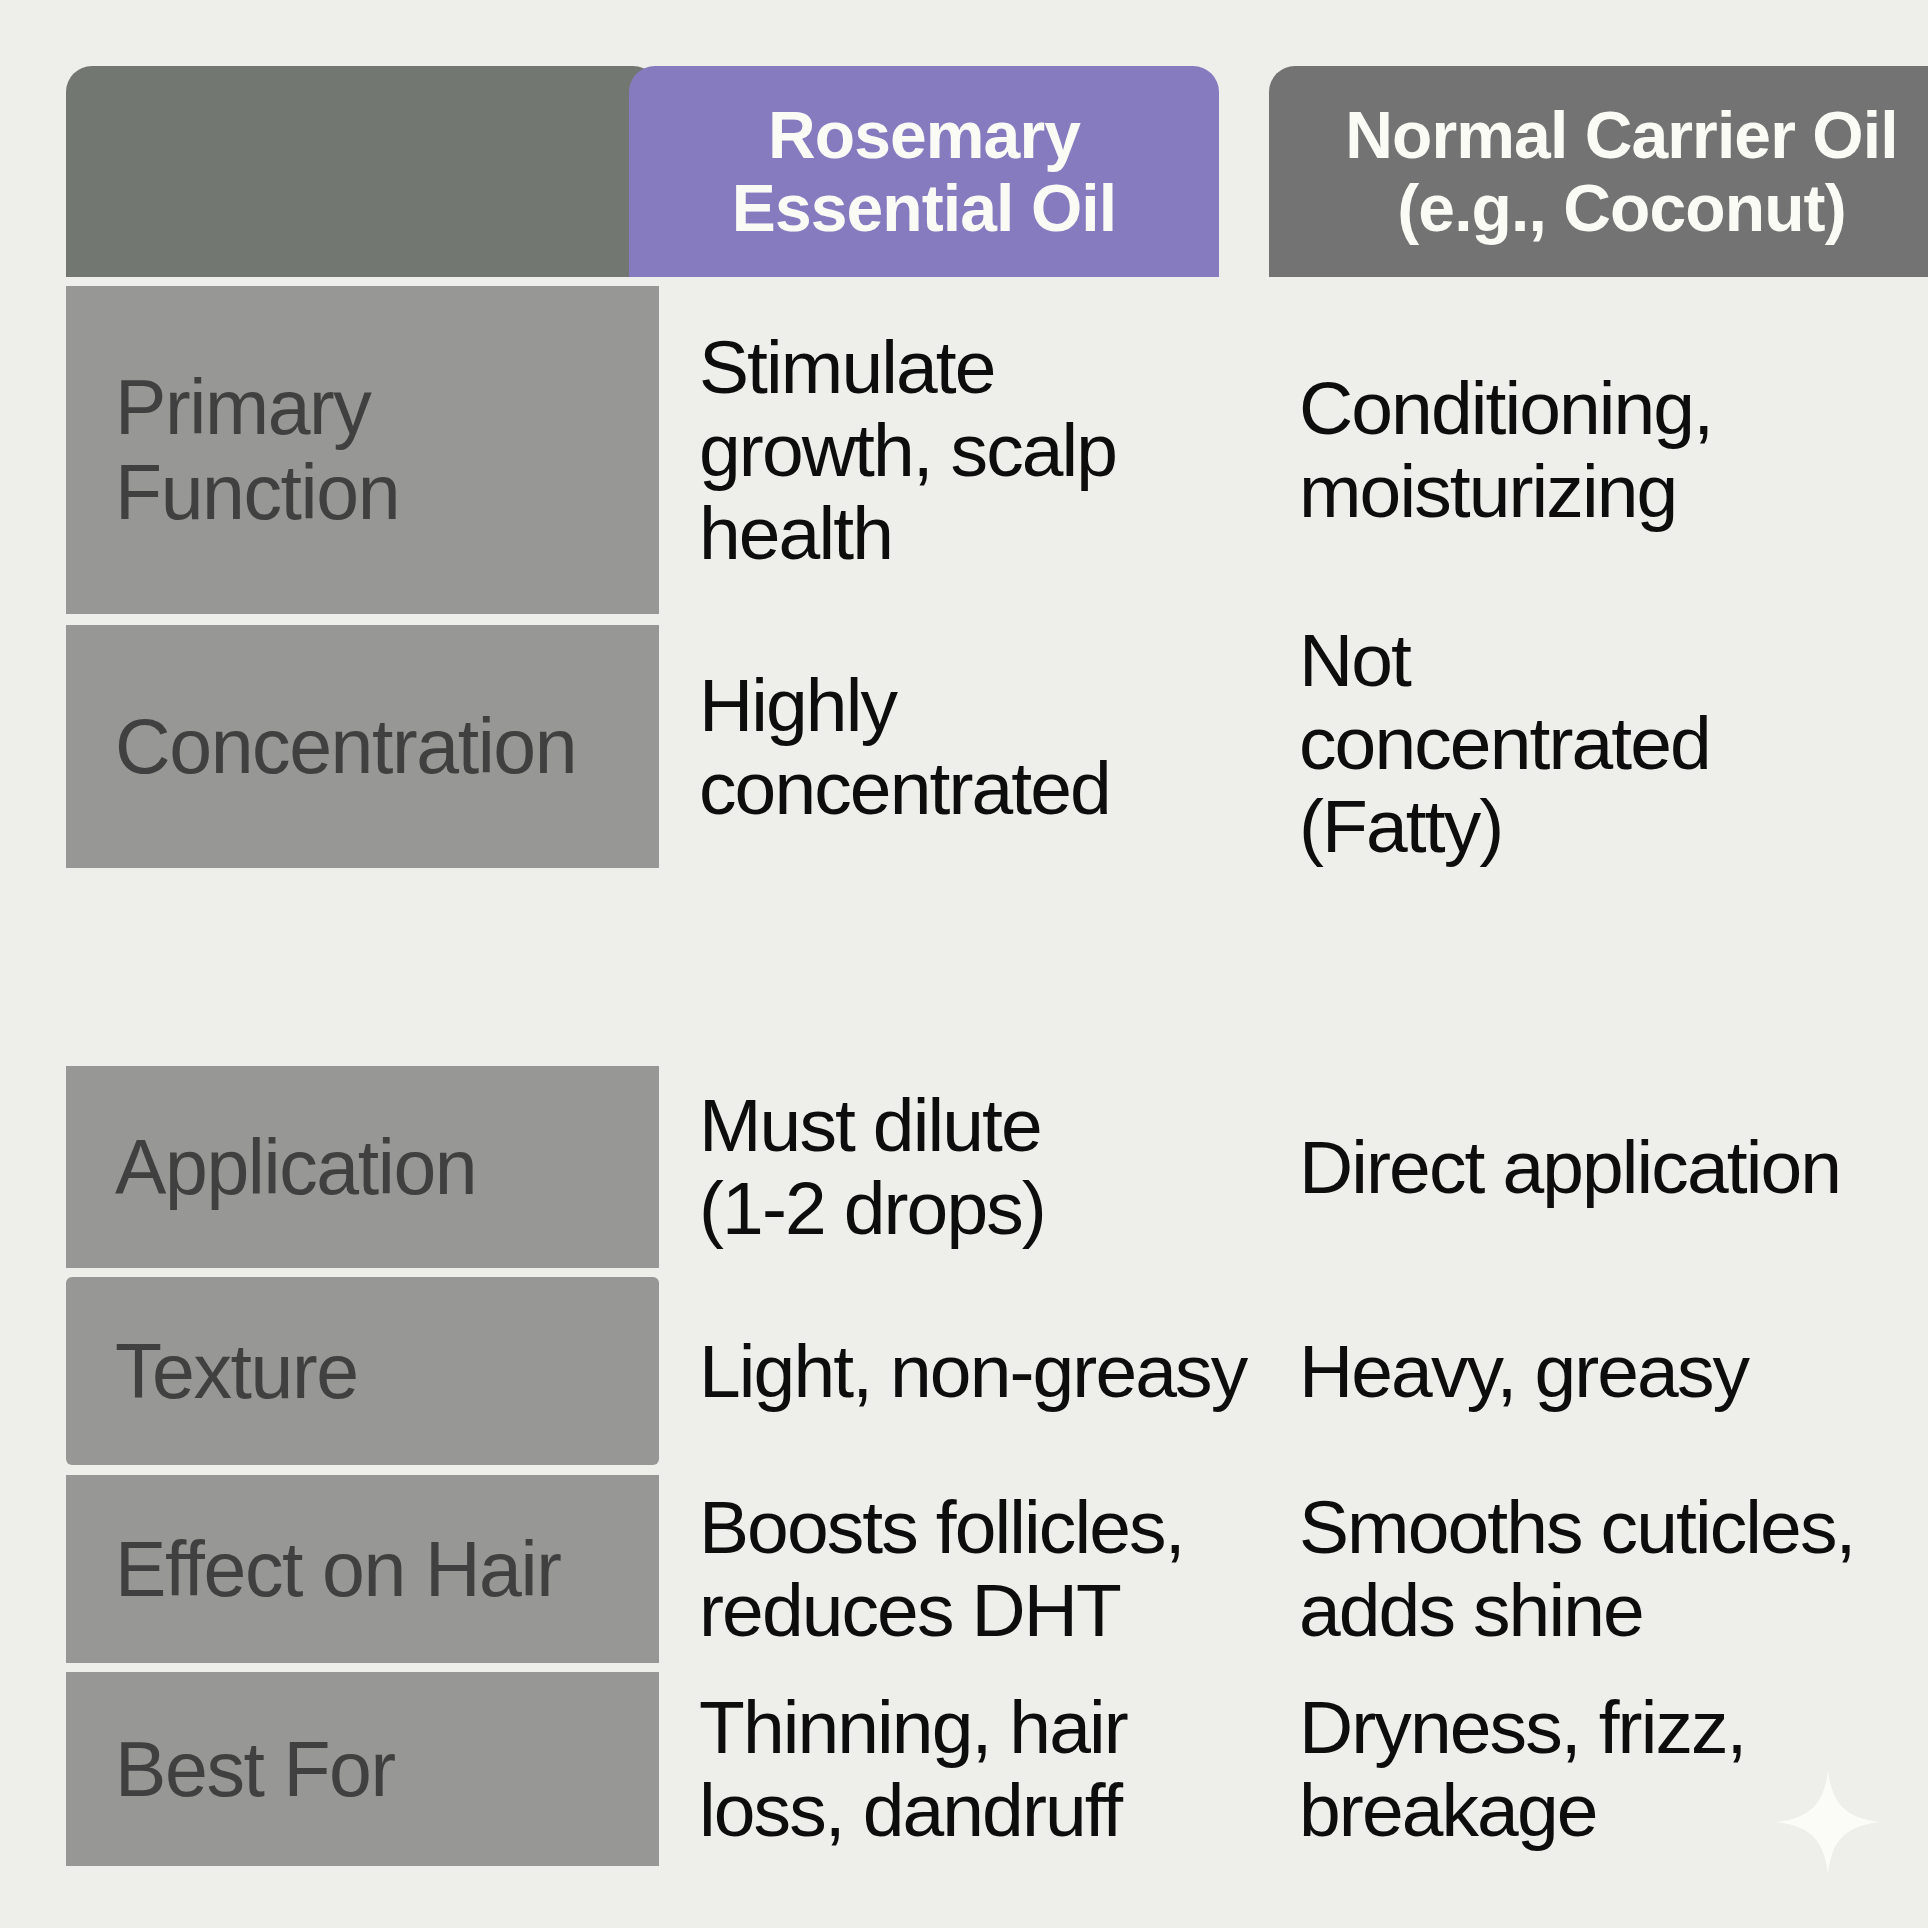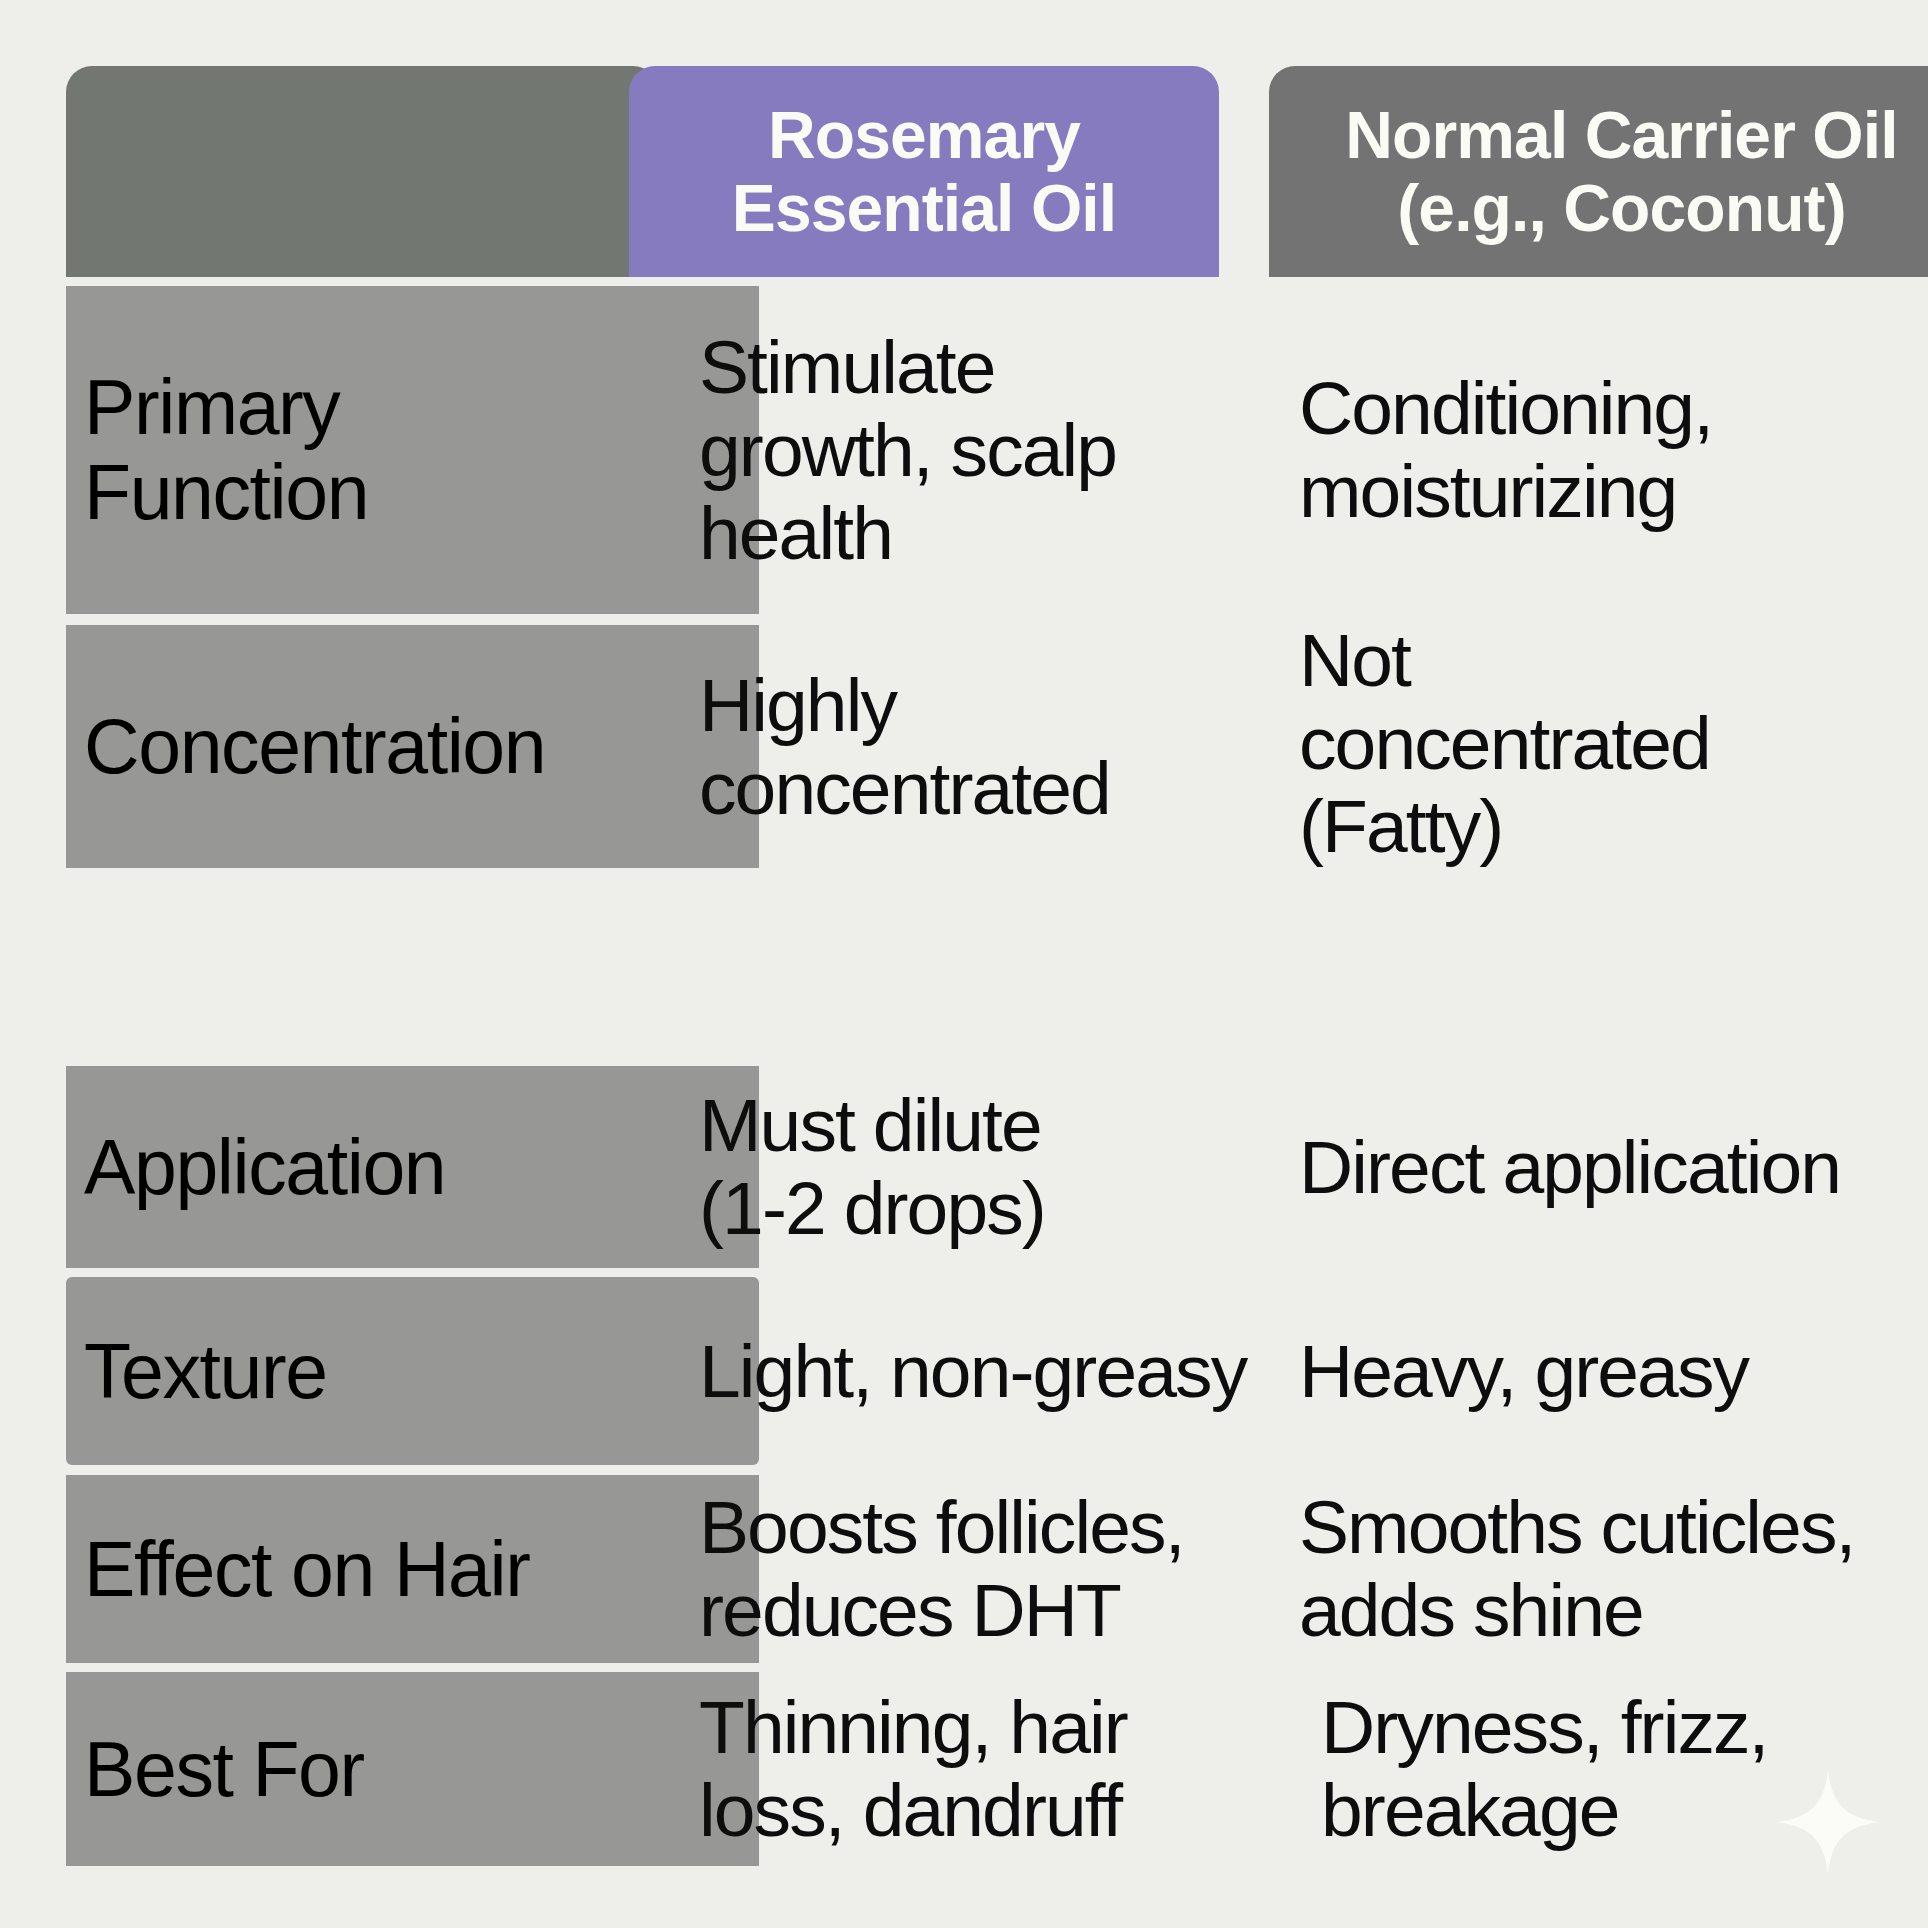--- a/index.html
+++ b/index.html
@@ -30,29 +30,29 @@
       font-size: 66px;
       line-height: 73px;
       letter-spacing: -0.9px;
     }
     .hdr-blank { left: 66px; width: 593px; background: #737771; }
     .hdr-rosemary { left: 629px; width: 590px; background: #877bbf; }
     .hdr-carrier { left: 1269px; width: 705px; background: #737373; }
 
     .label-cell {
       left: 66px;
-      width: 693px;
+      width: 593px;
       background: #979895;
       display: flex;
       align-items: center;
-      padding-left: 18px;
+      padding-left: 49px;
       font-size: 77px;
       line-height: 85px;
       letter-spacing: -1.4px;
-      color: #000000;
+      color: #404040;
     }
 
     .val-cell {
       display: flex;
       align-items: center;
       font-size: 75px;
       line-height: 83px;
       letter-spacing: -1.9px;
       color: #0d0d0d;
       white-space: pre-line;
@@ -118,21 +118,21 @@
 <div class="abs val-cell val-rosemary" style="top:1475px;height:188px;">Boosts follicles,
 reduces DHT</div>
 <div class="abs val-cell val-carrier" style="top:1475px;height:188px;">Smooths cuticles,
 adds shine</div>
 
 <div class="abs label-cell" style="top:1672px;height:194px;">
   <span>Best For</span>
 </div>
 <div class="abs val-cell val-rosemary" style="top:1672px;height:194px;">Thinning, hair
 loss, dandruff</div>
-<div class="abs val-cell val-carrier" style="top:1672px;height:194px;margin-left:22px;">Dryness, frizz,
+<div class="abs val-cell val-carrier" style="top:1672px;height:194px;">Dryness, frizz,
 breakage</div>
 
 <div class="abs sparkle">
   <svg width="104" height="104" viewBox="0 0 110 110">
     <path d="M55 0 C59 36 74 51 110 55 C74 59 59 74 55 110 C51 74 36 59 0 55 C36 51 51 36 55 0 Z" fill="#fbfbf7"></path>
   </svg>
 </div>
 
 
 </body></html>

